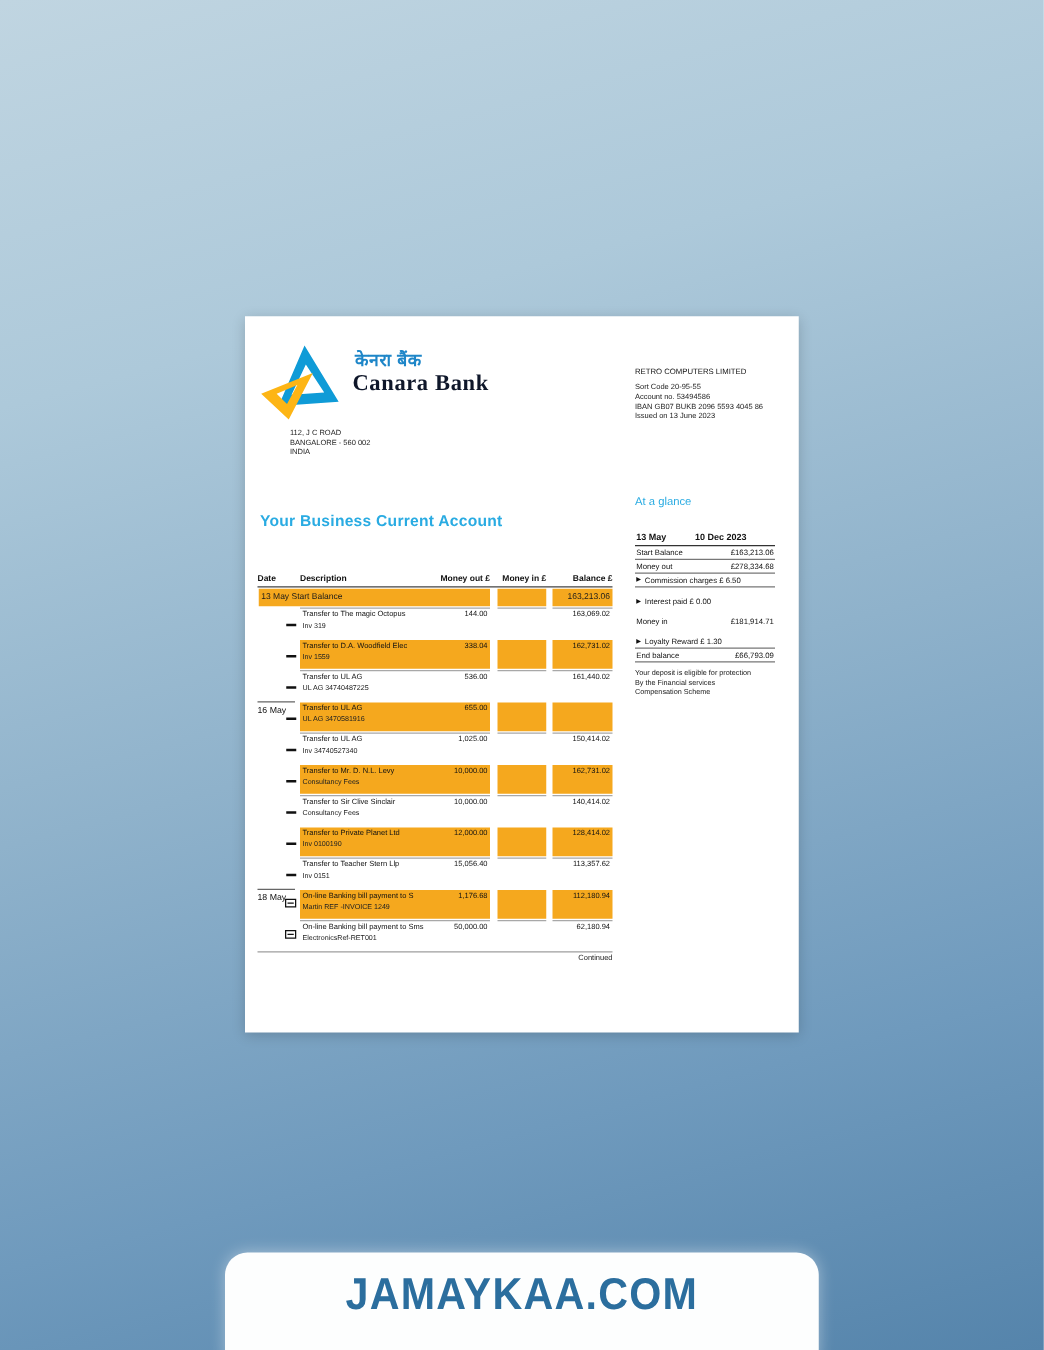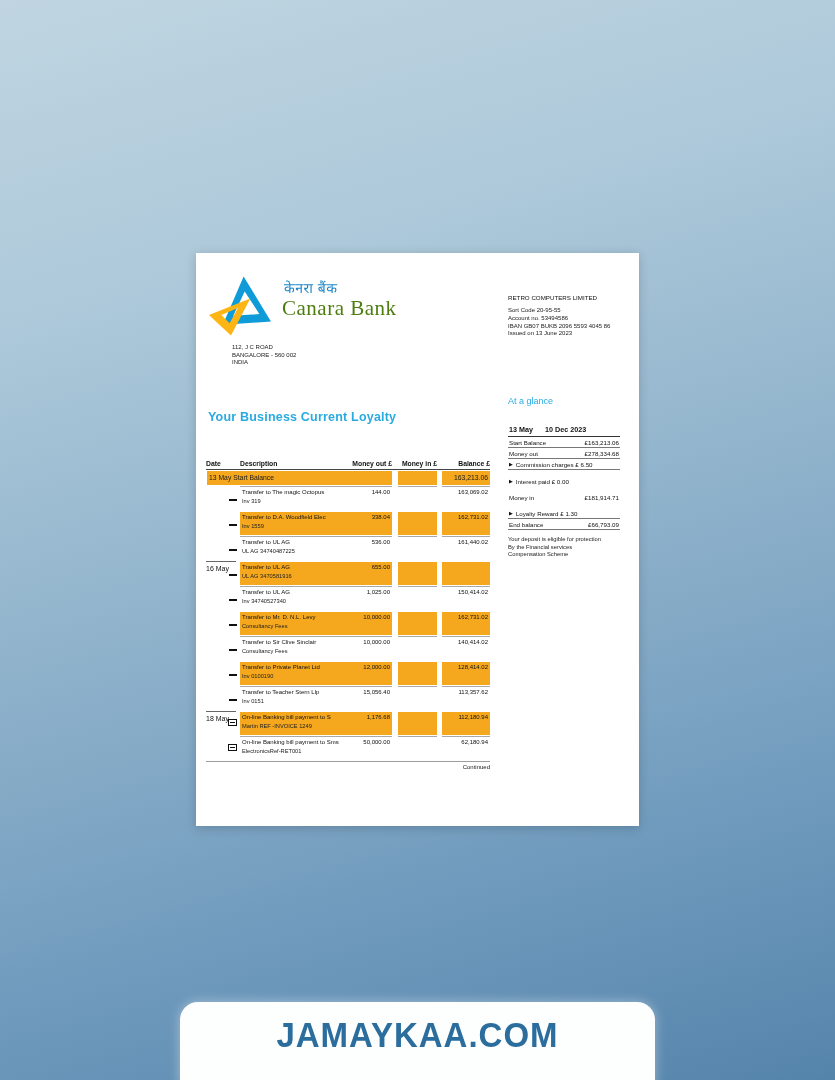--- a/index.html
+++ b/index.html
@@ -12,35 +12,35 @@
 
   
   .doc {
     position:absolute; left:196px; top:253px; width:443px; height:573px;
     background:#ffffff; box-shadow:0 2px 10px rgba(0,0,0,.18);
   }
   .abs { position:absolute; }
 
   
   .logo-mark { left:10px; top:22px; width:72px; height:62px; }
-  .brand-devanagari { left:88px; top:25px; font-size:14px; font-weight:normal; color:#1e86c8; letter-spacing:.5px; }
-  .brand-english { left:86px; top:43px; font-family:"Liberation Serif", serif; font-size:21px; font-weight:normal; color:#4d7c0f; letter-spacing:.5px; }
+  .brand-devanagari { left:88px; top:25px; font-size:14px; font-weight:bold; color:#1e86c8; letter-spacing:.5px; }
+  .brand-english { left:86px; top:43px; font-family:"Liberation Serif", serif; font-size:18px; font-weight:bold; color:#0f172a; letter-spacing:.5px; }
   .bank-address { left:36px; top:91px; font-size:6px; line-height:7.5px; color:#222; }
 
   
   .acct-name { left:312px; top:41px; font-size:6.2px; color:#111; }
   .acct-details { left:312px; top:54px; font-size:6px; line-height:7.8px; color:#222; }
 
   .doc-title { left:12px; top:157px; font-size:12.5px; font-weight:600; color:#29abe2; letter-spacing:.2px; }
   .glance-title { left:312px; top:143px; font-size:9px; font-weight:normal; color:#29abe2; }
 
   
   .glance { left:312px; top:170px; width:112px; font-size:6.2px; color:#111; }
   .g-row { display:flex; justify-content:space-between; padding:1.5px 1px; }
-  .g-period { font-size:7.2px; font-weight:600; justify-content:flex-start; gap:12px; padding:2px 1px; }
+  .g-period { font-size:7.2px; font-weight:600; justify-content:flex-start; gap:23px; padding:2px 1px; }
   .g-line { border-bottom:1px solid #777; }
   .g-period.g-line { border-bottom:1px solid #333; }
   .g-gap { margin-top:6px; }
   .g-arrow { justify-content:flex-start; gap:3px; }
   .g-arrow .tri { font-size:5px; line-height:7px; }
 
   .protect-note { left:312px; top:283px; font-size:5.8px; line-height:7.5px; color:#222; }
 
   
   .txn-header { left:10px; top:205px; width:284px; height:12px; font-size:6.8px; font-weight:600; color:#111; border-bottom:1px solid #444; }
@@ -95,21 +95,21 @@
     </div>
 
   <div class="abs acct-name">RETRO COMPUTERS LIMITED</div>
   <div class="abs acct-details" id="acct-details">
       <div>Sort Code 20-95-55</div>
       <div>Account no. 53494586</div>
       <div>IBAN GB07 BUKB 2096 5593 4045 86</div>
       <div>Issued on 13 June 2023</div>
     </div>
 
-  <div class="abs doc-title">Your Business Current Loyalty</div>
+  <div class="abs doc-title">Your Business Current Account</div>
   <div class="abs glance-title">At a glance</div>
 
   <div class="abs glance" id="glance-rows">
       <div class="g-row g-line g-period">
         <span>13 May</span>
         <span>10 Dec 2023</span>
       </div>
       <div class="g-row g-line">
         <span>Start Balance</span>
         <span>£163,213.06</span>

